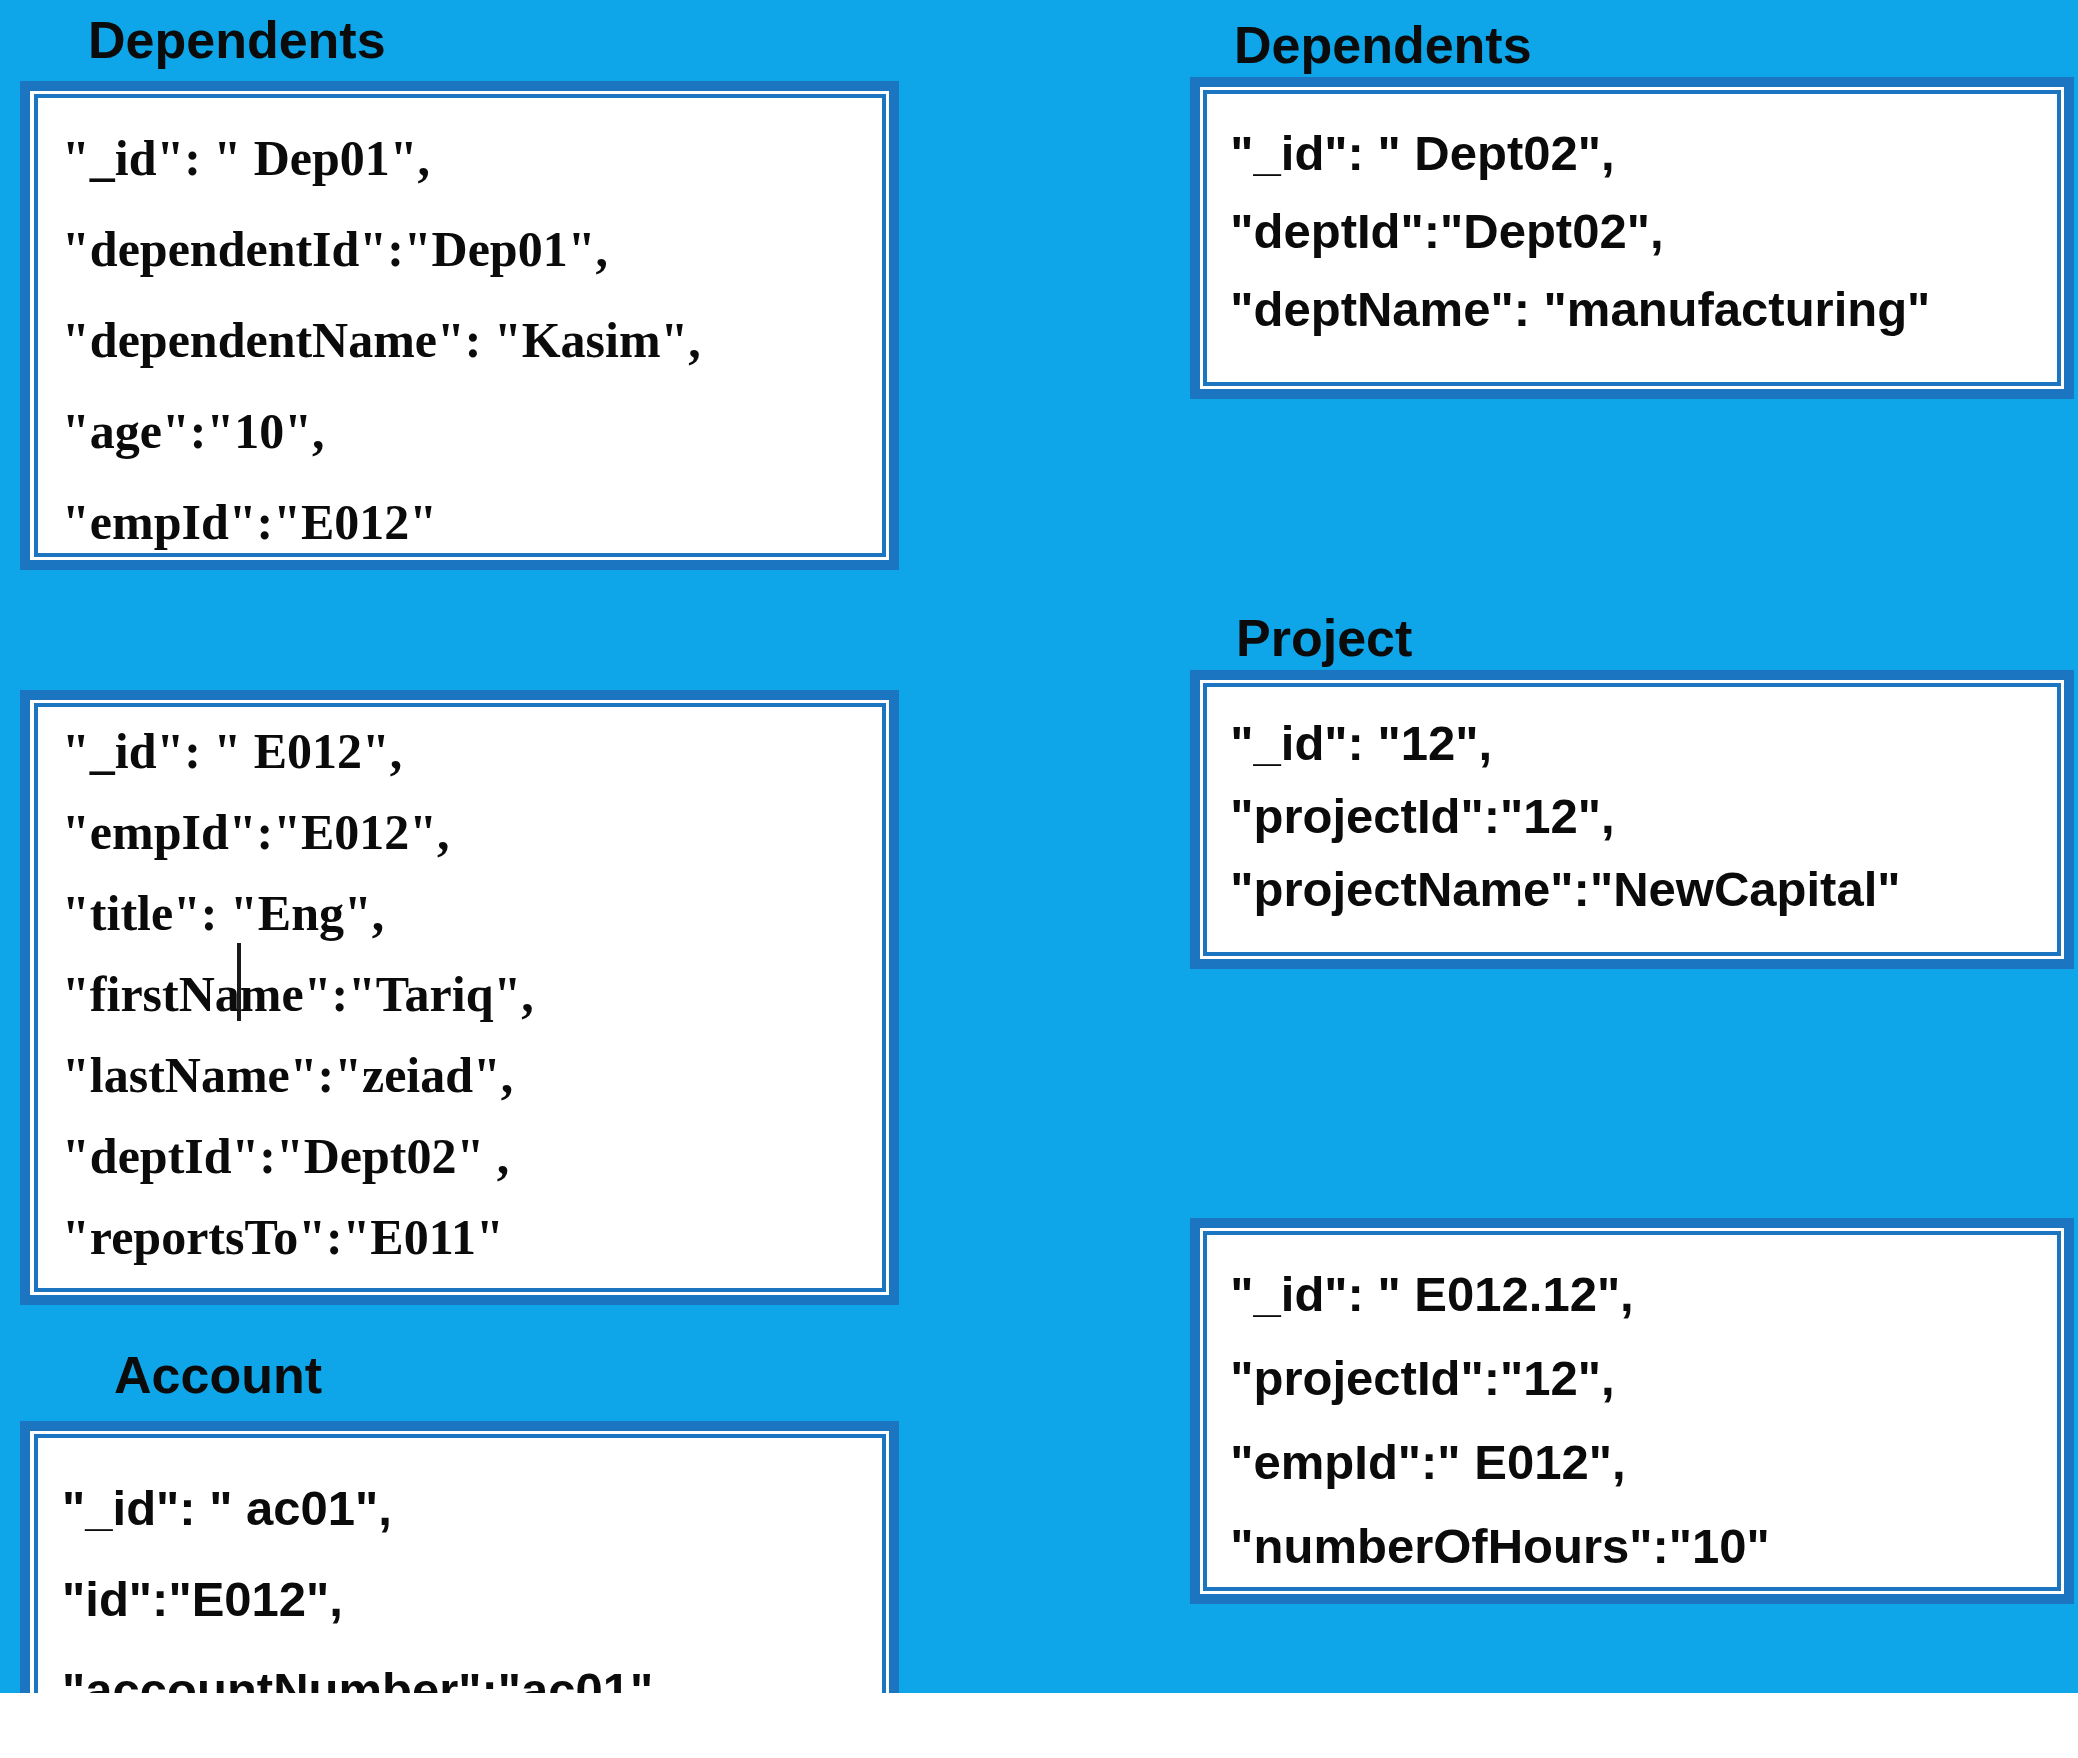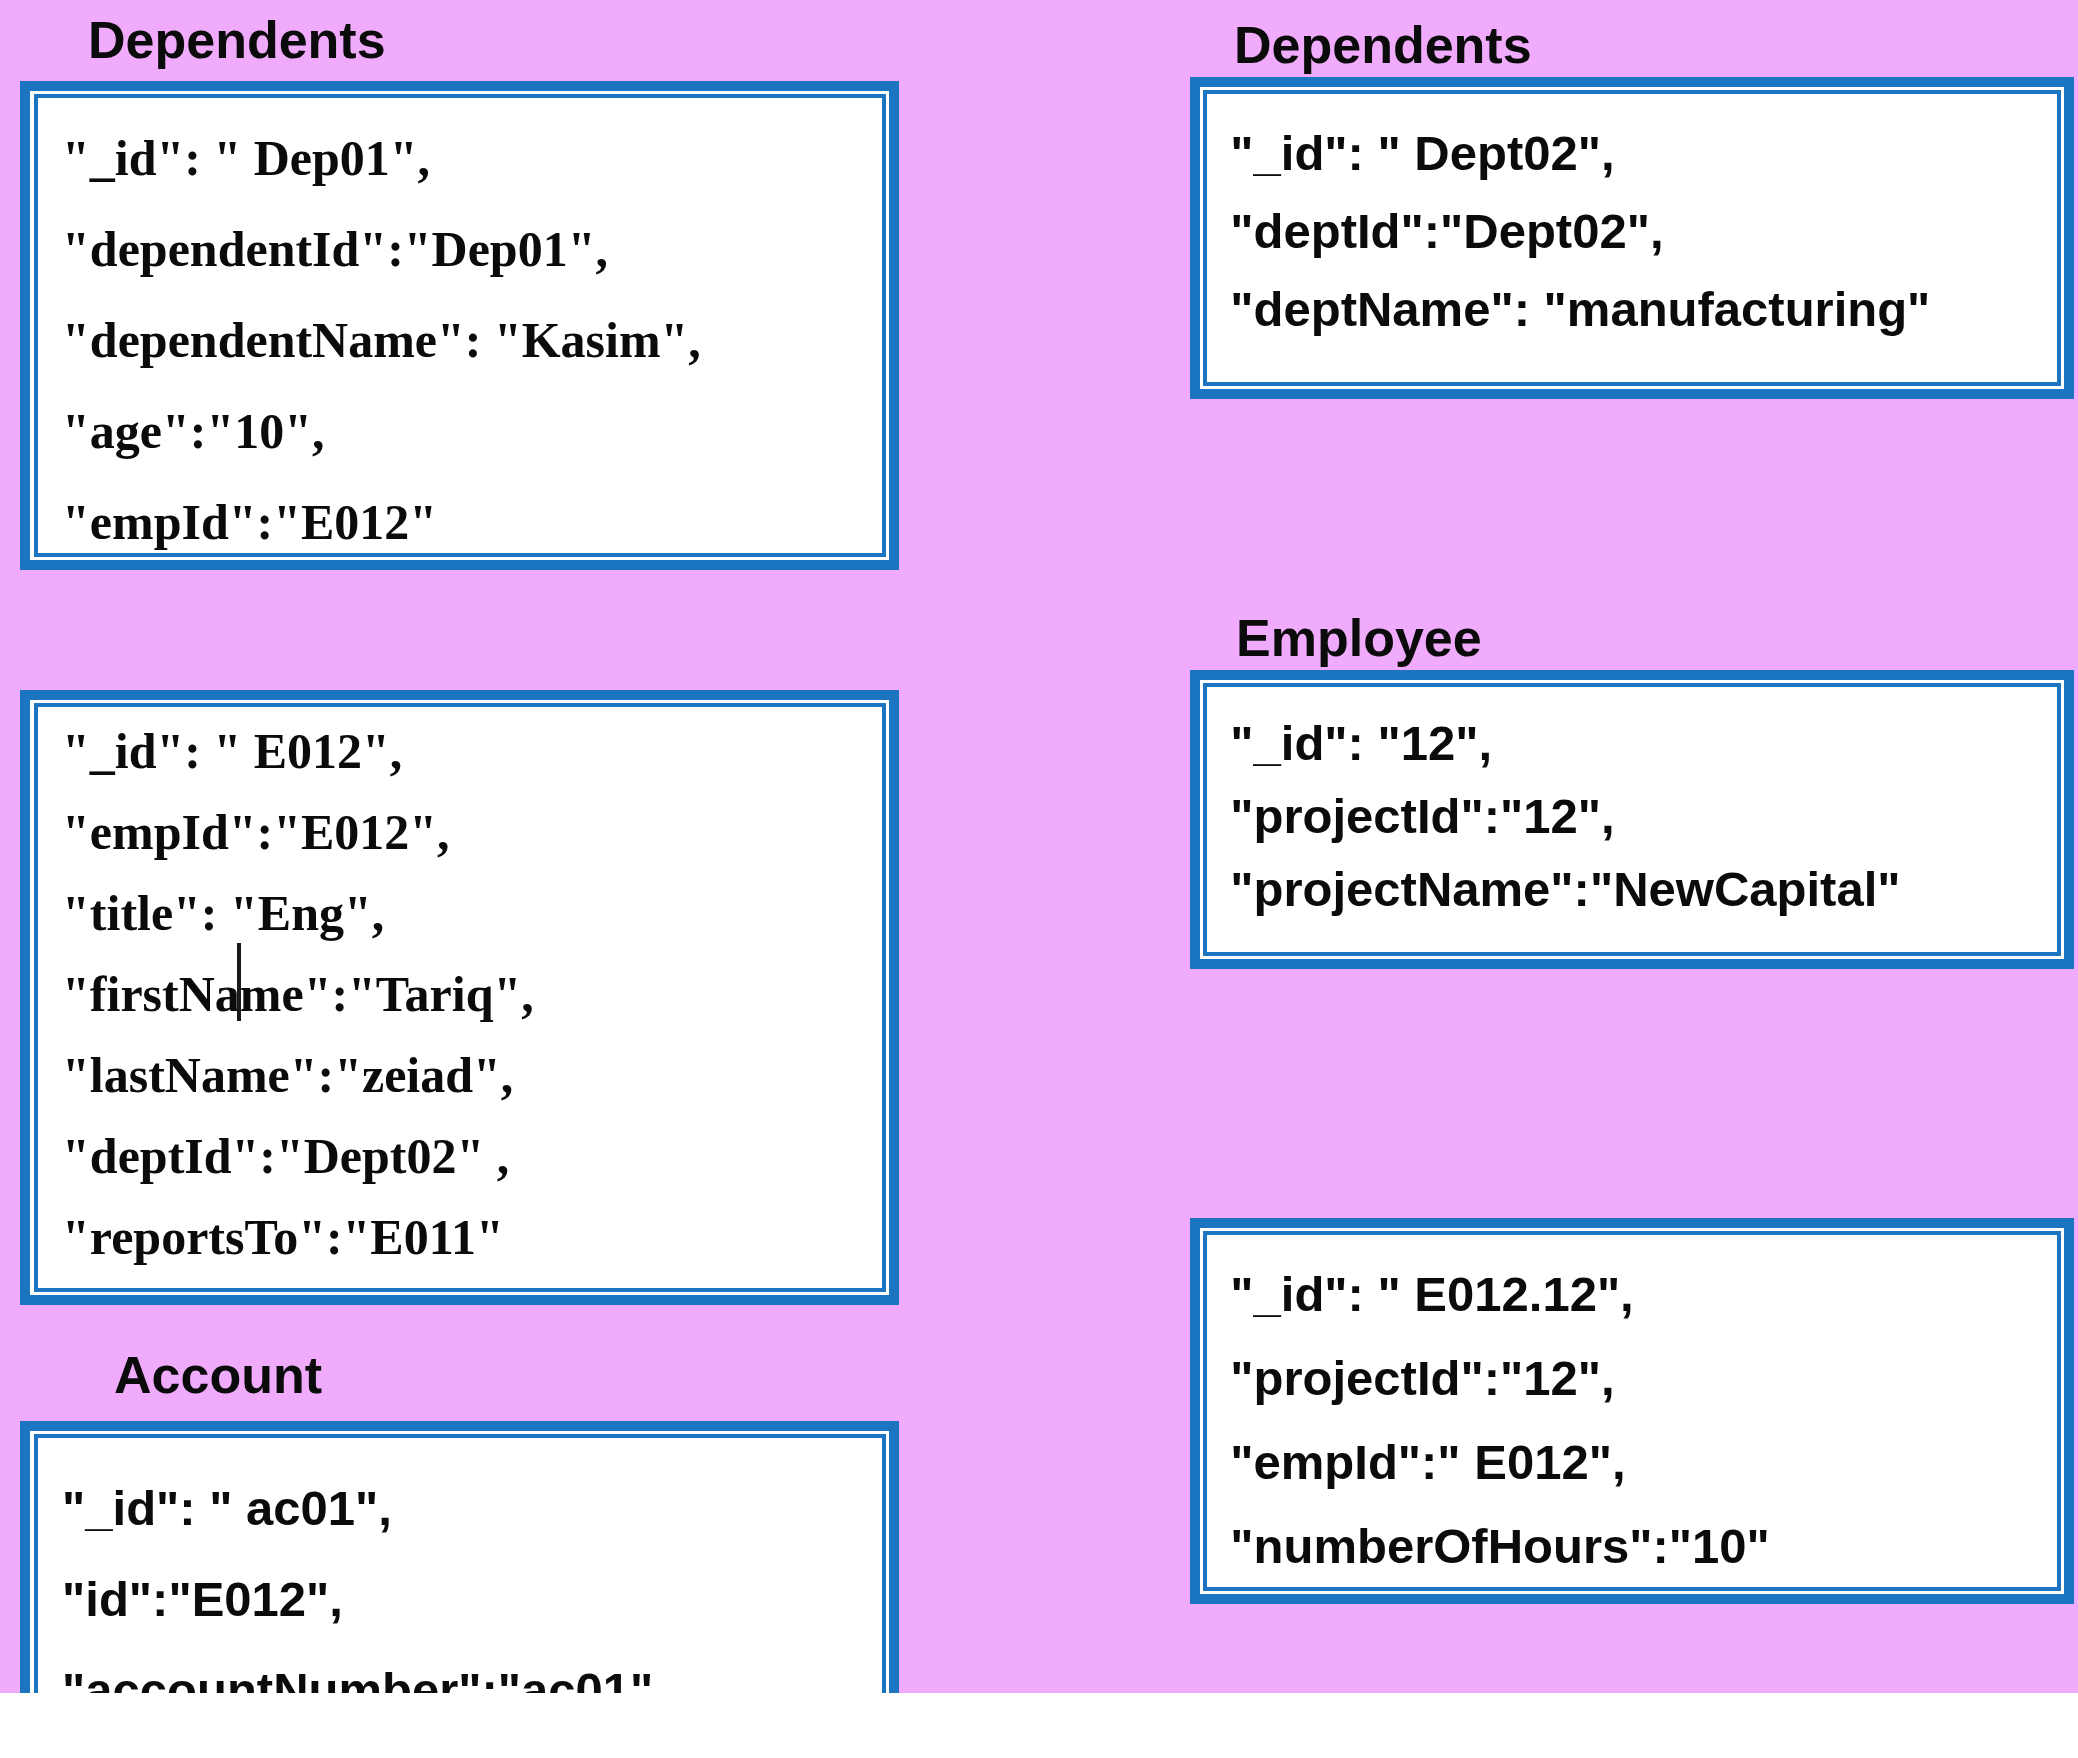--- a/index.html
+++ b/index.html
@@ -4,21 +4,21 @@
 <style>
   html, body {
     margin: 0;
     padding: 0;
     background: #ffffff;
   }
   #page {
     position: relative;
     width: 2079px;
     height: 1693px;
-    background: #f0abfc;
+    background: #0ea5e9;
     overflow: hidden;
     color: #0b0b0b;
   }
   .panel-title {
     position: absolute;
     font-family: "Liberation Sans", sans-serif;
     font-weight: 700;
     font-size: 52px;
     line-height: 65px;
     color: #0b0b0b;
@@ -141,21 +141,21 @@
 
   <div class="panel-title" id="title-department">Dependents</div>
   <div class="doc-box sans" id="box-department">
     <div class="doc-box-inner">
       <div class="doc-line">"_id": " Dept02",</div>
       <div class="doc-line">"deptId":"Dept02",</div>
       <div class="doc-line">"deptName": "manufacturing"</div>
     </div>
   </div>
 
-  <div class="panel-title" id="title-project">Employee</div>
+  <div class="panel-title" id="title-project">Project</div>
   <div class="doc-box sans" id="box-project">
     <div class="doc-box-inner">
       <div class="doc-line">"_id": "12",</div>
       <div class="doc-line">"projectId":"12",</div>
       <div class="doc-line">"projectName":"NewCapital"</div>
     </div>
   </div>
 
   <div class="doc-box sans" id="box-project-emp">
     <div class="doc-box-inner">

